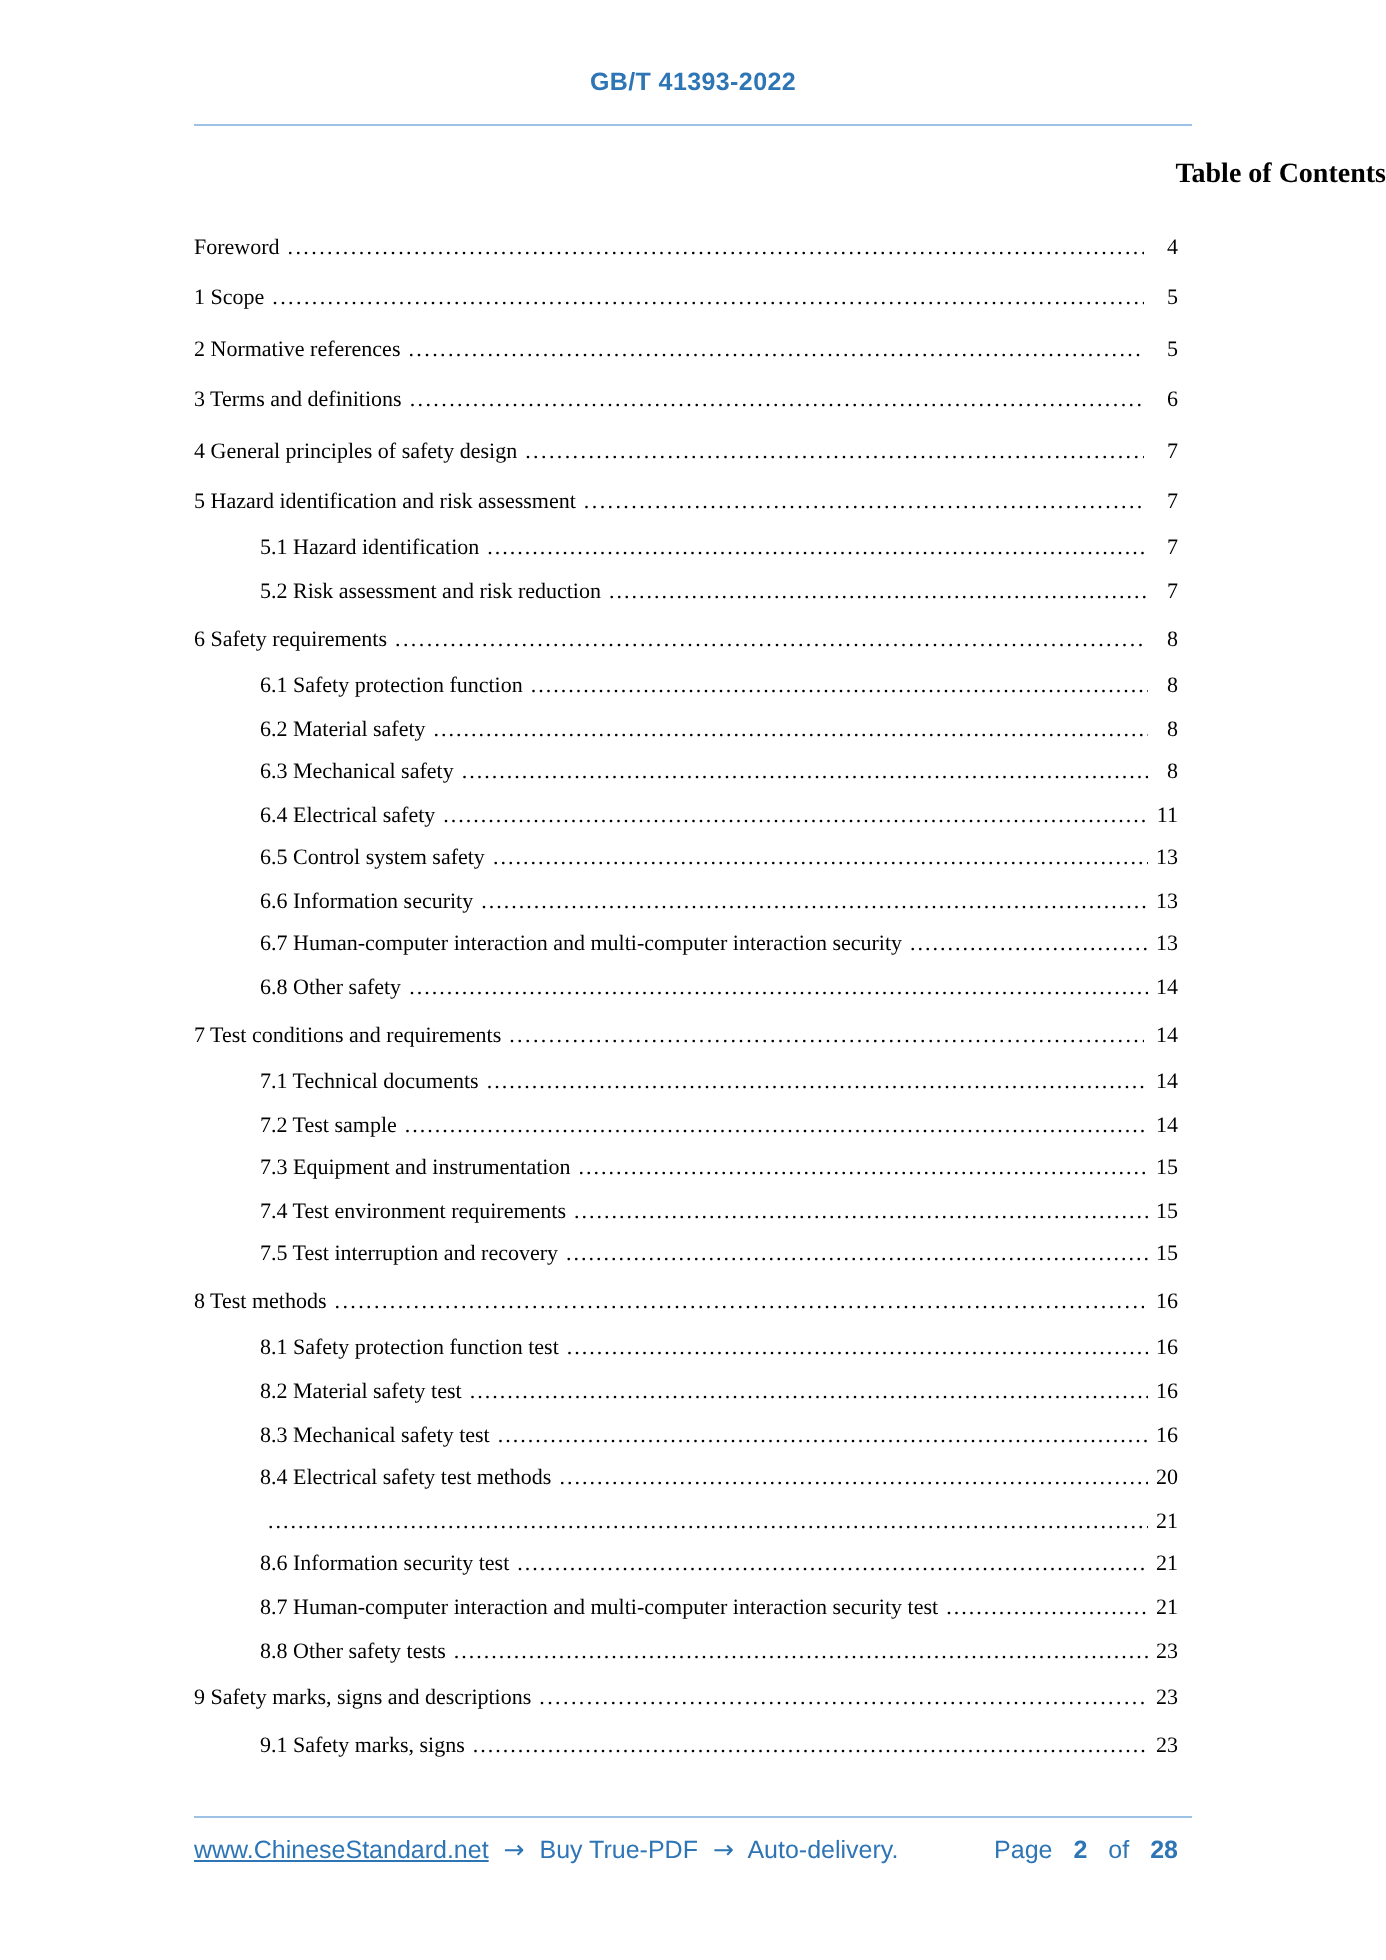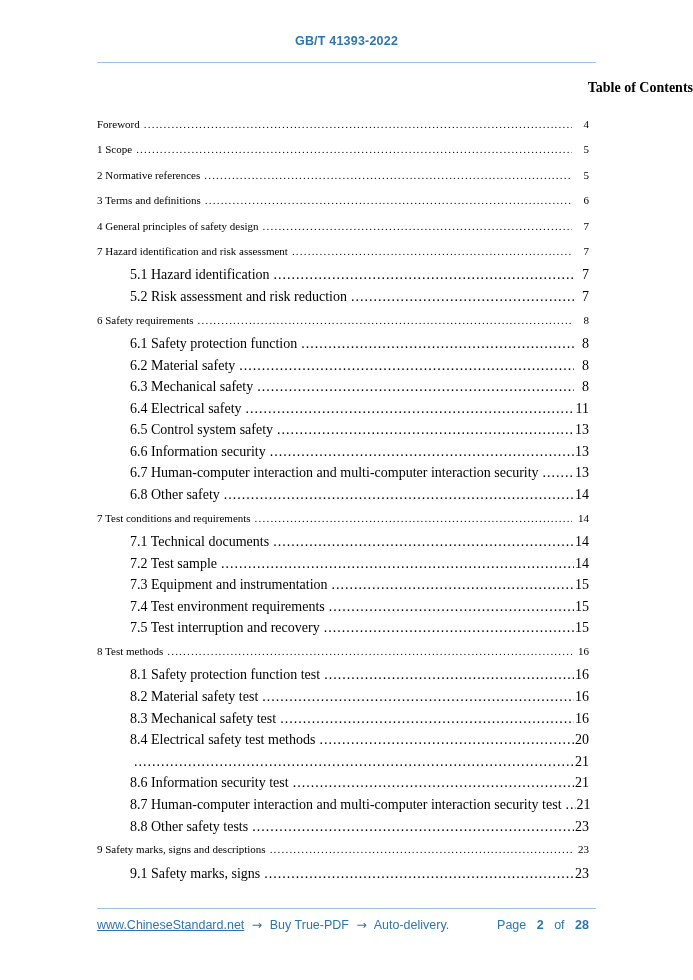--- a/index.html
+++ b/index.html
@@ -54,21 +54,21 @@
     white-space: nowrap;
   }
   .toc-row.level-1 {
     height: 25.4px;
     line-height: 25.4px;
     font-size: 11px;
   }
   .toc-row.level-2 {
     height: 21.6px;
     line-height: 21.6px;
-    font-size: 14px;
+    font-size: 11px;
     padding-left: 33px;
   }
   .toc-label { flex: 0 0 auto; }
   .leader {
     flex: 1 1 auto;
     overflow: hidden;
     margin: 0 3px 0 4px;
     letter-spacing: 1.2px;
     min-width: 10px;
   }
@@ -148,21 +148,21 @@
       <span class="toc-page">6</span>
     </div>
 
     <div class="toc-row level-1">
       <span class="toc-label">4 General principles of safety design</span>
       <span class="leader">............................................................................................................................................................................................................................................................................................................</span>
       <span class="toc-page">7</span>
     </div>
 
     <div class="toc-row level-1">
-      <span class="toc-label">7 Hazard identification and risk assessment</span>
+      <span class="toc-label">5 Hazard identification and risk assessment</span>
       <span class="leader">............................................................................................................................................................................................................................................................................................................</span>
       <span class="toc-page">7</span>
     </div>
 
     <div class="toc-row level-2">
       <span class="toc-label">5.1 Hazard identification</span>
       <span class="leader">............................................................................................................................................................................................................................................................................................................</span>
       <span class="toc-page">7</span>
     </div>
 

